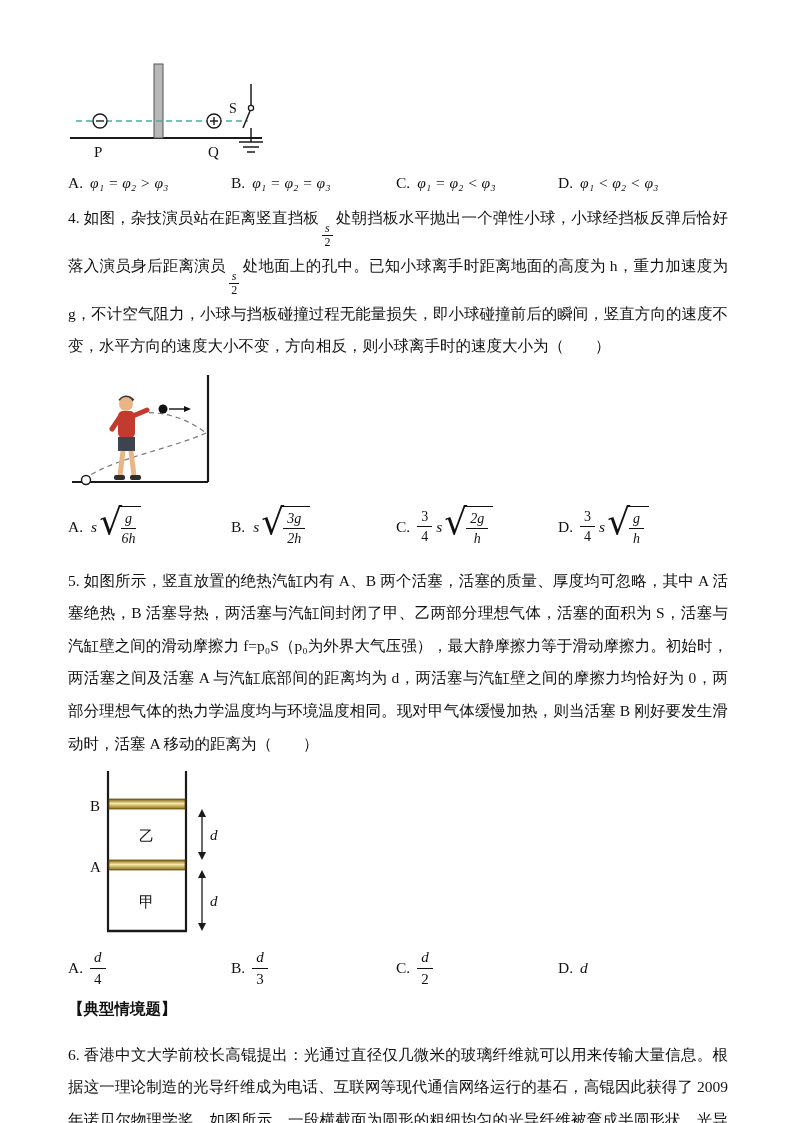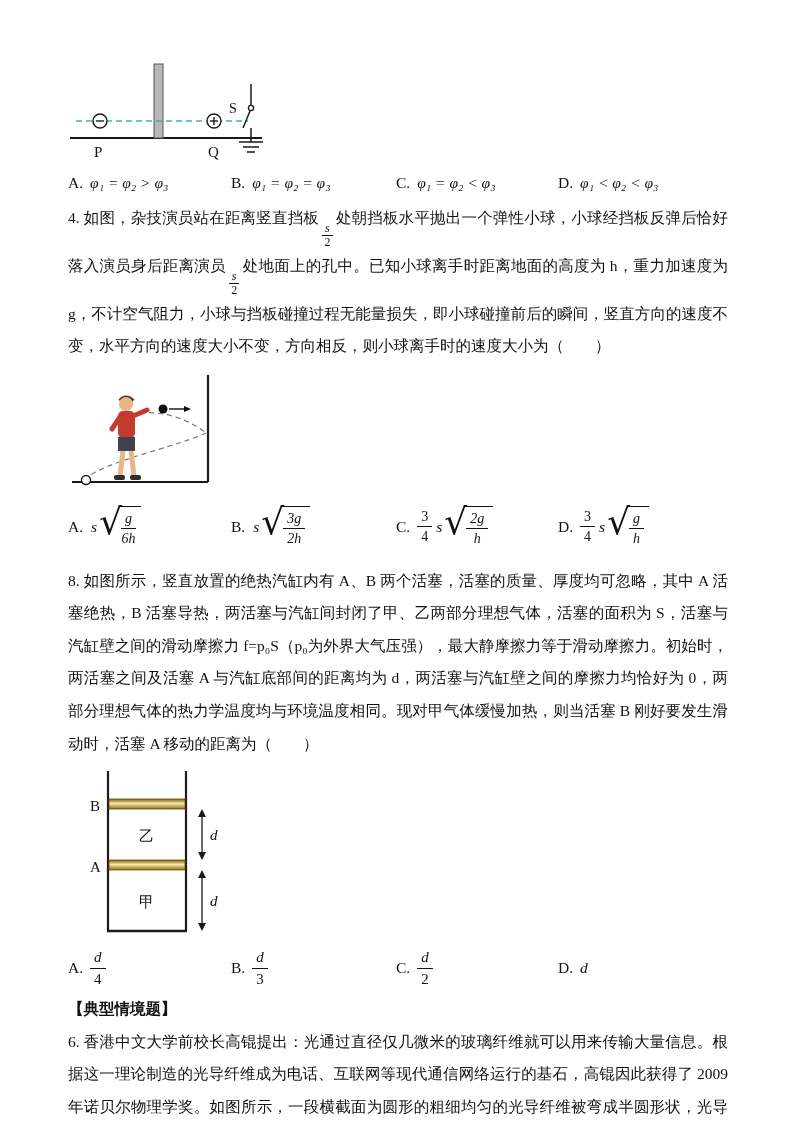--- a/index.html
+++ b/index.html
@@ -38,21 +38,21 @@
               transform:translateY(-2px); }
   .sqrt-body { border-top:1.6px solid #111; margin-left:-3px; padding:3px 5px 0 2px; }
   .q4opts { min-height:52px; margin:8px 0 12px; }
   
   figure { margin:0; padding:0; }
   .fig-circuit { margin:0 0 8px 0; }
   .fig-person  { margin:4px 0 2px 2px; }
   .fig-cylinder{ margin:2px 0 0 18px; }
   svg text { font-family:"Liberation Serif","DejaVu Serif",serif; fill:#111; }
   .section-header { font-family:"Liberation Sans","DejaVu Sans",sans-serif;
-                    font-weight:700; font-size:15.5px; margin:8px 0 6px; }
+                    font-weight:700; font-size:15.5px; margin:8px 0 19px; }
 </style>
 </head>
 <body>
 
 <div class="page">
 
   <figure class="fig-circuit">
     <svg width="200" height="104" viewBox="0 0 200 104">
       <line x1="2" y1="80" x2="194" y2="80" stroke="#1a1a1a" stroke-width="2"></line>
       <rect x="86" y="6" width="9" height="74" fill="#b8b8b8" stroke="#555" stroke-width="1"></rect>
@@ -187,21 +187,21 @@
       <span class="sqrt">
         <span class="sqrt-sym">√</span>
         <span class="sqrt-body"><span class="frac">
               <span class="num mi">g</span>
               <span class="den mi">h</span>
             </span></span>
       </span>
     </span>
   </div>
 
-  <p class="para">8. 如图所示，竖直放置的绝热汽缸内有 A、B 两个活塞，活塞的质量、厚度均可忽略，其中 A 活塞绝热，B 活塞导热，两活塞与汽缸间封闭了甲、乙两部分理想气体，活塞的面积为 S，活塞与汽缸壁之间的滑动摩擦力 f=p₀S（p₀为外界大气压强），最大静摩擦力等于滑动摩擦力。初始时，两活塞之间及活塞 A 与汽缸底部间的距离均为 d，两活塞与汽缸壁之间的摩擦力均恰好为 0，两部分理想气体的热力学温度均与环境温度相同。现对甲气体缓慢加热，则当活塞 B 刚好要发生滑动时，活塞 A 移动的距离为（　　）</p>
+  <p class="para">5. 如图所示，竖直放置的绝热汽缸内有 A、B 两个活塞，活塞的质量、厚度均可忽略，其中 A 活塞绝热，B 活塞导热，两活塞与汽缸间封闭了甲、乙两部分理想气体，活塞的面积为 S，活塞与汽缸壁之间的滑动摩擦力 f=p₀S（p₀为外界大气压强），最大静摩擦力等于滑动摩擦力。初始时，两活塞之间及活塞 A 与汽缸底部间的距离均为 d，两活塞与汽缸壁之间的摩擦力均恰好为 0，两部分理想气体的热力学温度均与环境温度相同。现对甲气体缓慢加热，则当活塞 B 刚好要发生滑动时，活塞 A 移动的距离为（　　）</p>
 
   <figure class="fig-cylinder">
     <svg width="150" height="172" viewBox="0 0 150 172">
       <defs>
         <linearGradient id="goldGrad" x1="0" y1="0" x2="0" y2="1">
           <stop offset="0" stop-color="#7a5c10"></stop>
           <stop offset="0.45" stop-color="#f6e9a6"></stop>
           <stop offset="1" stop-color="#8a6a14"></stop>
         </linearGradient>
       </defs>

